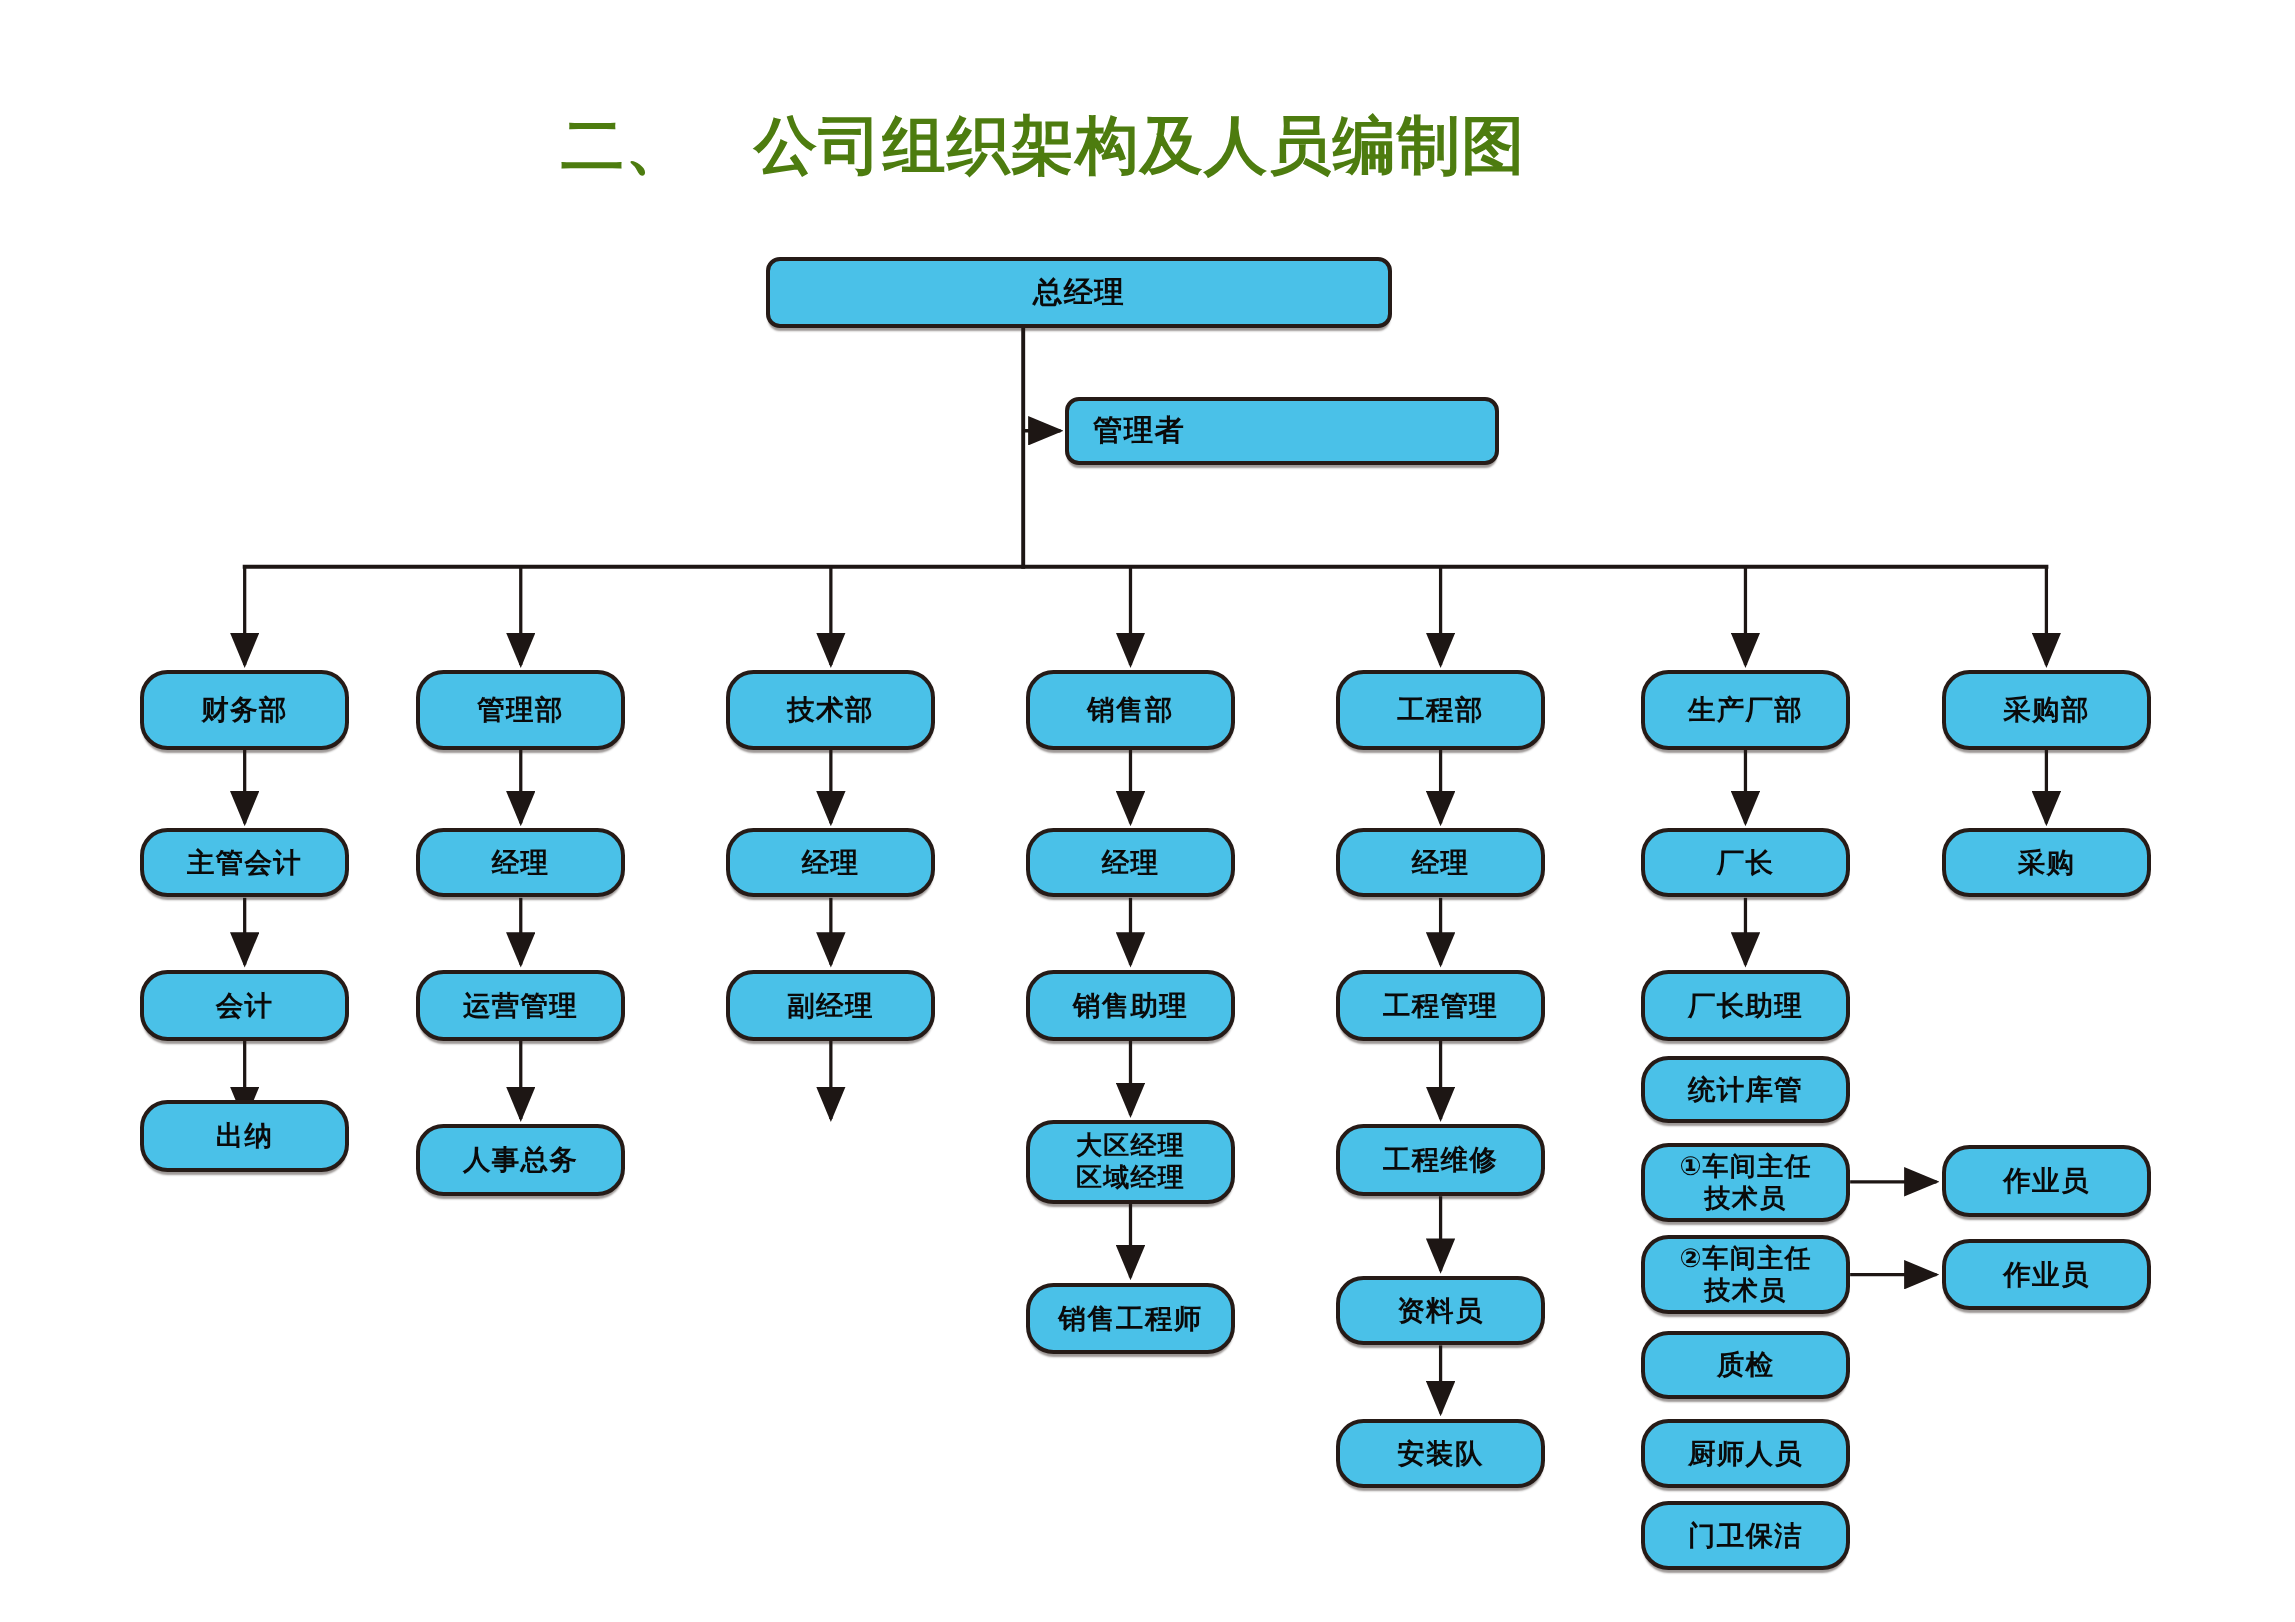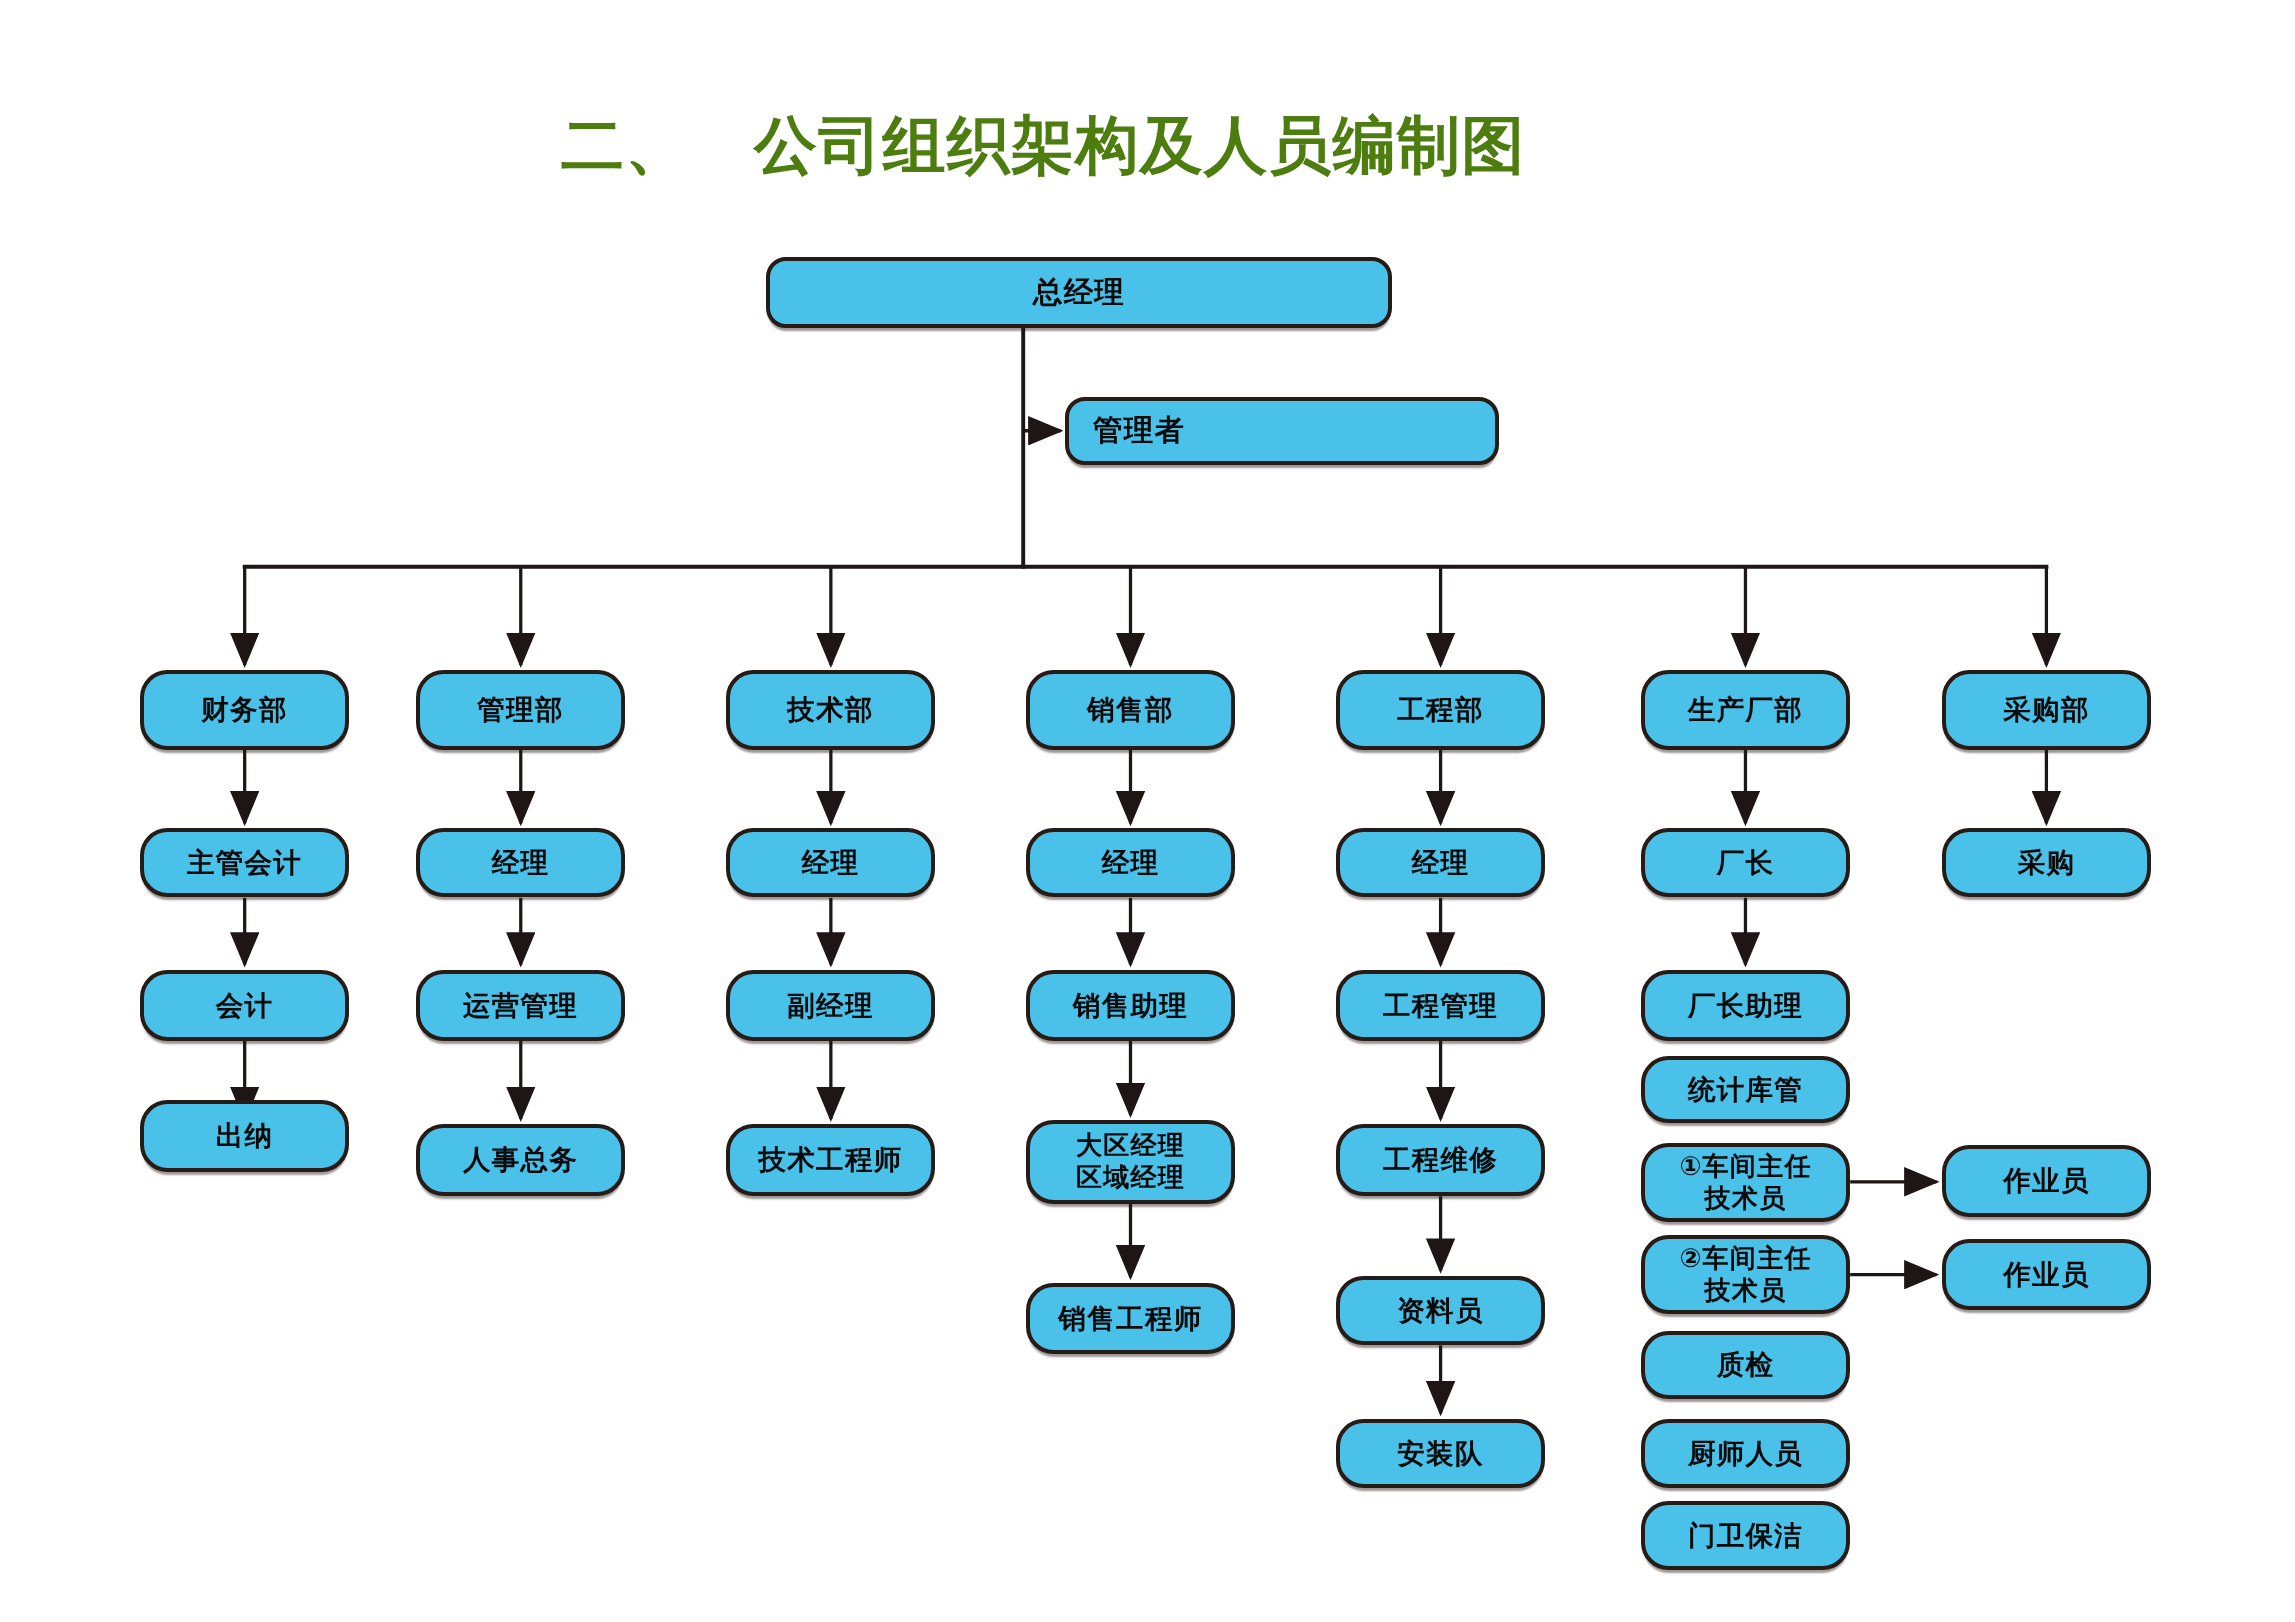--- a/index.html
+++ b/index.html
@@ -41,21 +41,21 @@
     display: flex;
     align-items: center;
     justify-content: center;
     text-align: center;
     font-size: 27.5px;
     font-weight: 600;
     color: #0a0a0a;
     box-shadow: 0 4.6px 2px -2px rgba(38, 27, 23, 0.45);
     letter-spacing: 1.3px;
   }
-  .node.big { font-size: 29.4px; border-radius: 20px; }
+  .node.big { font-size: 29.4px; border-radius: 14px; }
   .node.left-align { justify-content: flex-start; padding-left: 24px; }
   .node.two-line { flex-direction: column; font-size: 26px; line-height: 1.22; }
   .node span { display: block; }
 </style>
 </head>
 <body>
 
 <div class="canvas">
 
   <div class="page-title">二、　公司组织架构及人员编制图</div>
@@ -139,21 +139,20 @@
   <div class="node" style="left:416px;top:970px;width:209px;height:71px">运营管理</div>
   <div class="node" style="left:726px;top:970px;width:209px;height:71px">副经理</div>
   <div class="node" style="left:1026px;top:970px;width:209px;height:71px">销售助理</div>
   <div class="node" style="left:1336px;top:970px;width:209px;height:71px">工程管理</div>
   <div class="node" style="left:1641px;top:970px;width:209px;height:71px">厂长助理</div>
 
   <div class="node" style="left:1641px;top:1056px;width:209px;height:67px">统计库管</div>
 
   <div class="node" style="left:140px;top:1100px;width:209px;height:72px">出纳</div>
   <div class="node" style="left:416px;top:1124px;width:209px;height:72px">人事总务</div>
-  <div class="node" style="left:726px;top:1124px;width:209px;height:72px">技术工程师</div>
   <div class="node two-line" style="left:1026px;top:1120px;width:209px;height:84px">
     <span>大区经理</span>
     <span>区域经理</span>
   </div>
   <div class="node" style="left:1336px;top:1124px;width:209px;height:72px">工程维修</div>
   <div class="node two-line" style="left:1641px;top:1143px;width:209px;height:79px">
     <span>①车间主任</span>
     <span>技术员</span>
   </div>
   <div class="node" style="left:1942px;top:1145px;width:209px;height:72px">作业员</div>

